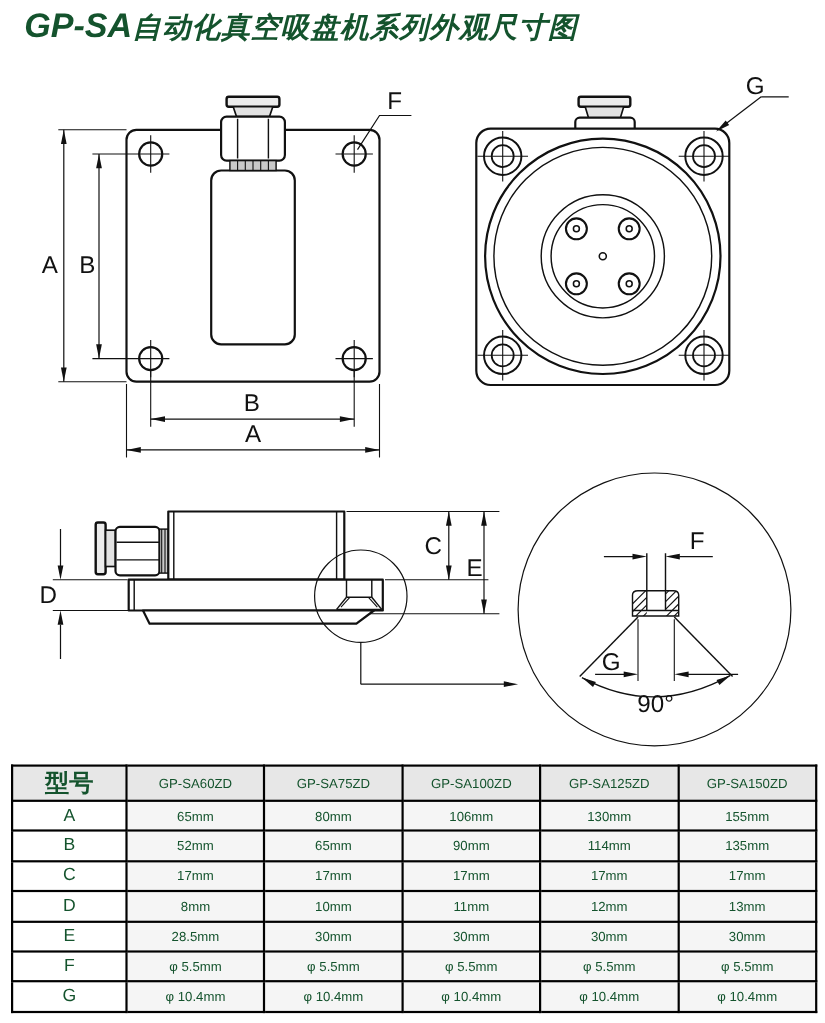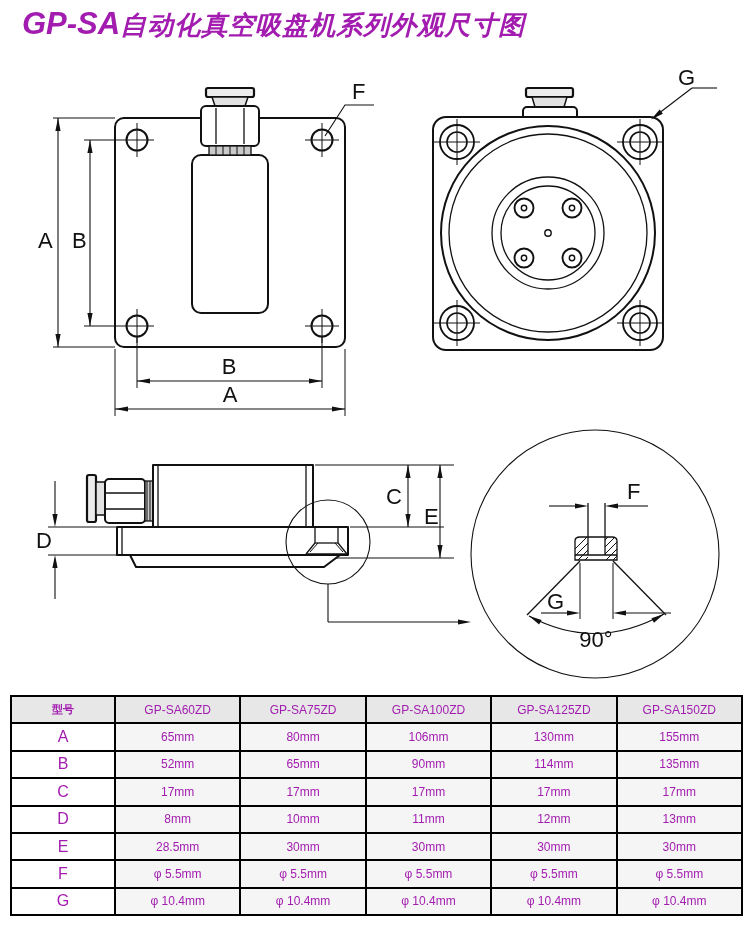--- a/index.html
+++ b/index.html
@@ -1,37 +1,37 @@
 <!DOCTYPE html>
 <html><head>
 <meta charset="utf-8">
 <style>
   html,body{margin:0;padding:0;background:#fff;}
   #page{position:relative;width:750px;height:930px;background:#fff;overflow:hidden;
-        font-family:"Liberation Sans",sans-serif;color:#a21caf;}
+        font-family:"Liberation Sans",sans-serif;color:#14532d;}
   #title{position:absolute;left:22px;top:6px;white-space:nowrap;}
   #title .brand{font-style:italic;font-weight:800;font-size:31px;letter-spacing:0px;}
   #title .cn{font-style:italic;font-weight:700;font-size:26px;letter-spacing:1px;}
   svg{position:absolute;}
   svg text{font-family:"Liberation Sans",sans-serif;font-size:22px;fill:#111;font-weight:400;}
   .ol{stroke:#111;stroke-width:2;fill:none;stroke-linejoin:round;}
   .olw{stroke:#111;stroke-width:2;fill:#fff;stroke-linejoin:round;}
   .tl{stroke:#111;stroke-width:1.3;fill:none;}
   .dl{stroke:#111;stroke-width:1.1;fill:none;}
   .xl{stroke:#111;stroke-width:1;fill:none;}
   .ah{fill:#111;stroke:none;}
   .grayfill{fill:#c9c9c9;stroke:#111;stroke-width:1.3;}
   .litefill{fill:#ececec;stroke:#111;stroke-width:2.2;}
   .midfill{fill:#e2e2e2;stroke:#111;stroke-width:1.5;}
   #spec{position:absolute;left:10px;top:695px;}
   table{border-collapse:collapse;table-layout:fixed;width:733px;}
   th,td{border:2px solid #000;text-align:center;padding:0;height:25.4px;
         font-size:12px;overflow:hidden;white-space:nowrap;}
   th{background:#e7e7e7;font-weight:400;}
-  th.c0{font-weight:700;font-size:11px;}
+  th.c0{font-weight:700;font-size:22px;}
   td{background:#f5f5f5;}
   td.c0{background:#fff;font-size:16px;}
 </style>
 </head>
 <body>
 
 <div id="page">
 
   <div id="title">
     <span class="brand">GP-SA</span><span class="cn">自动化真空吸盘机系列外观尺寸图</span>

